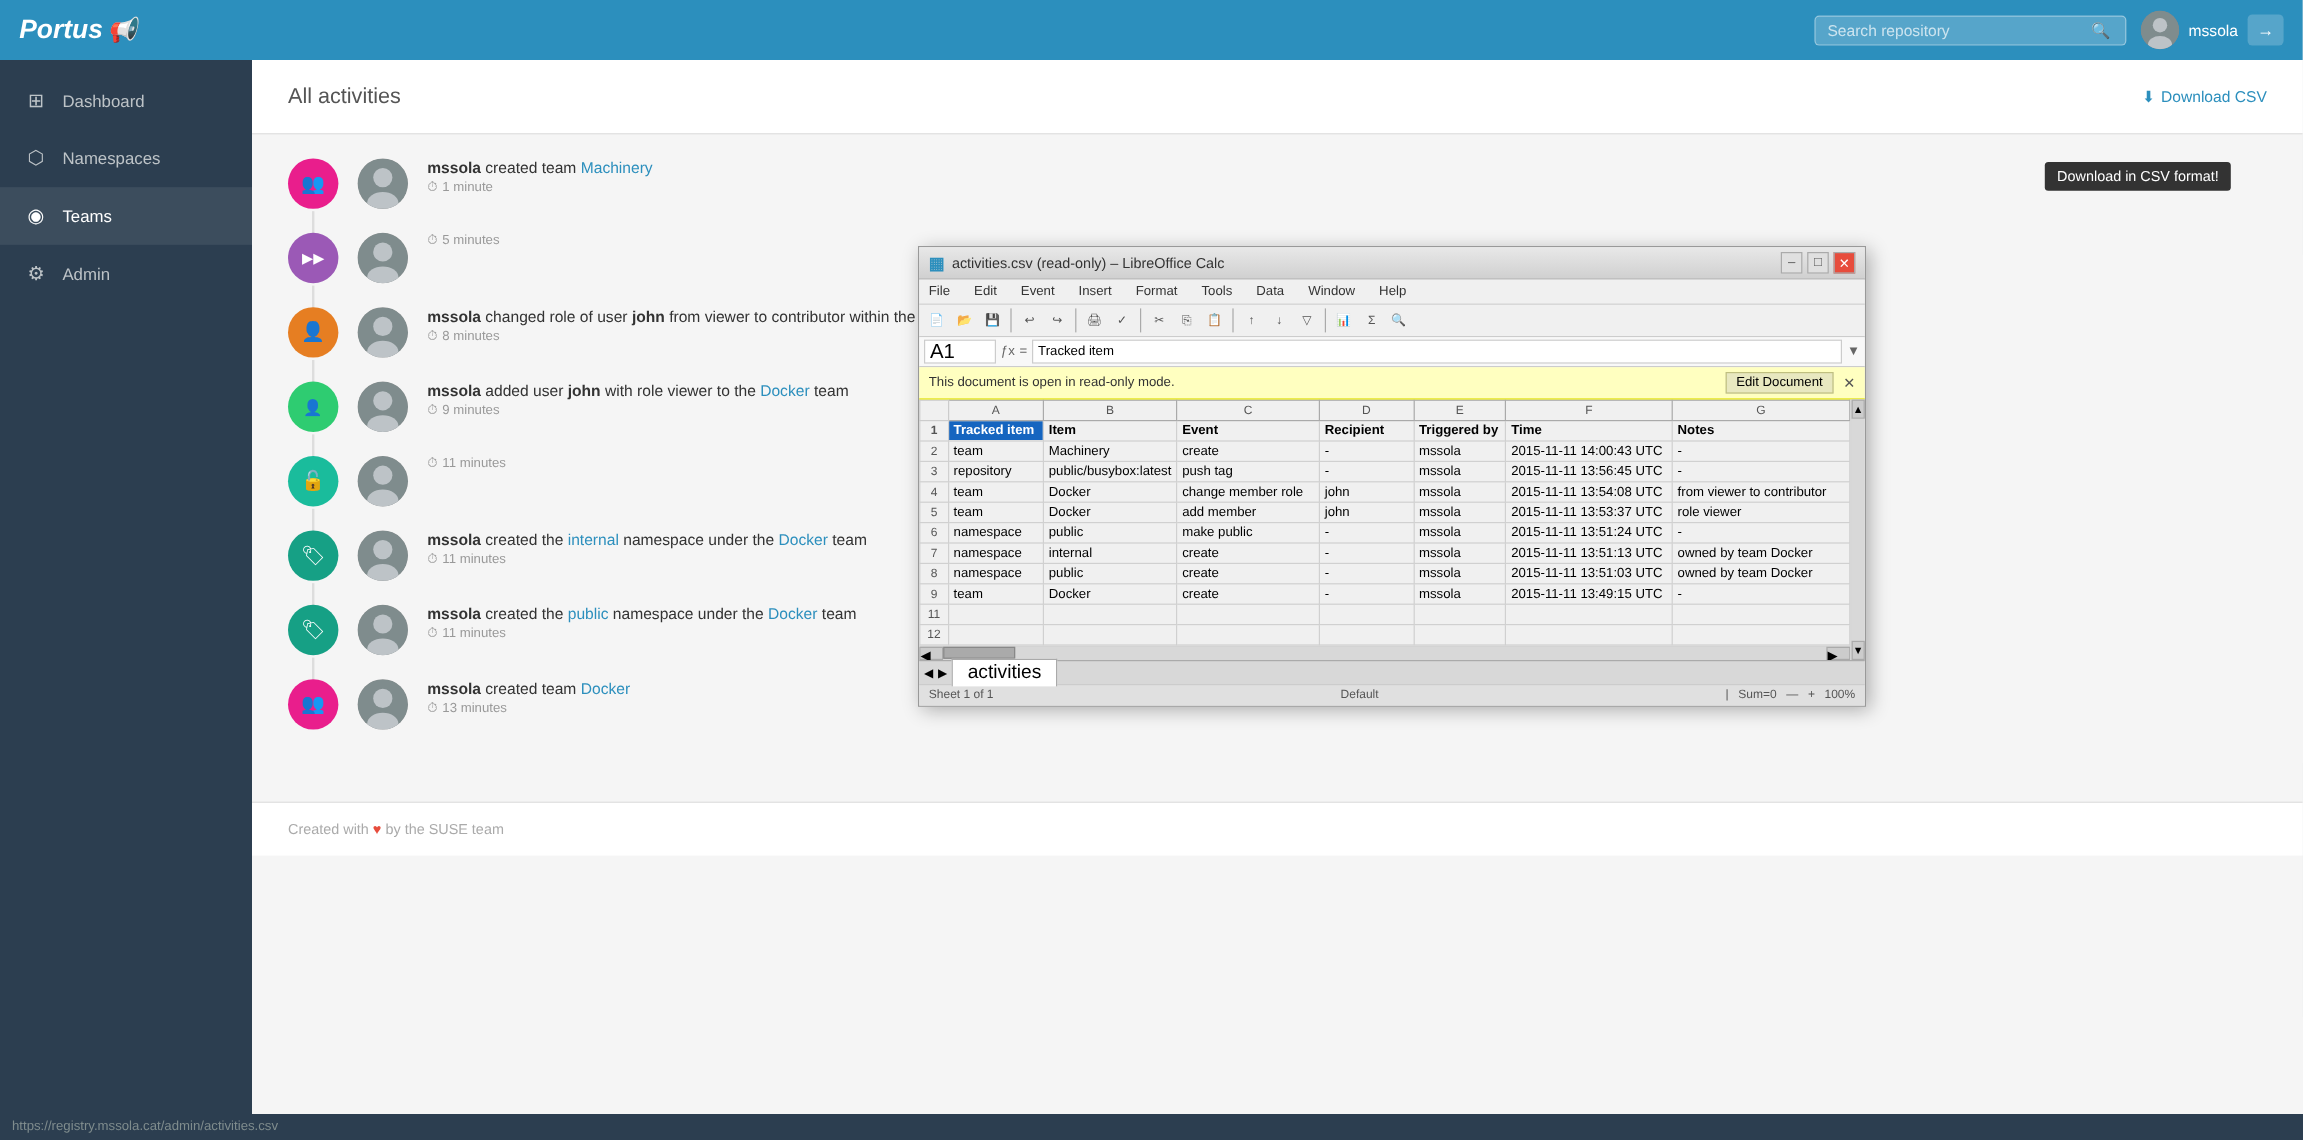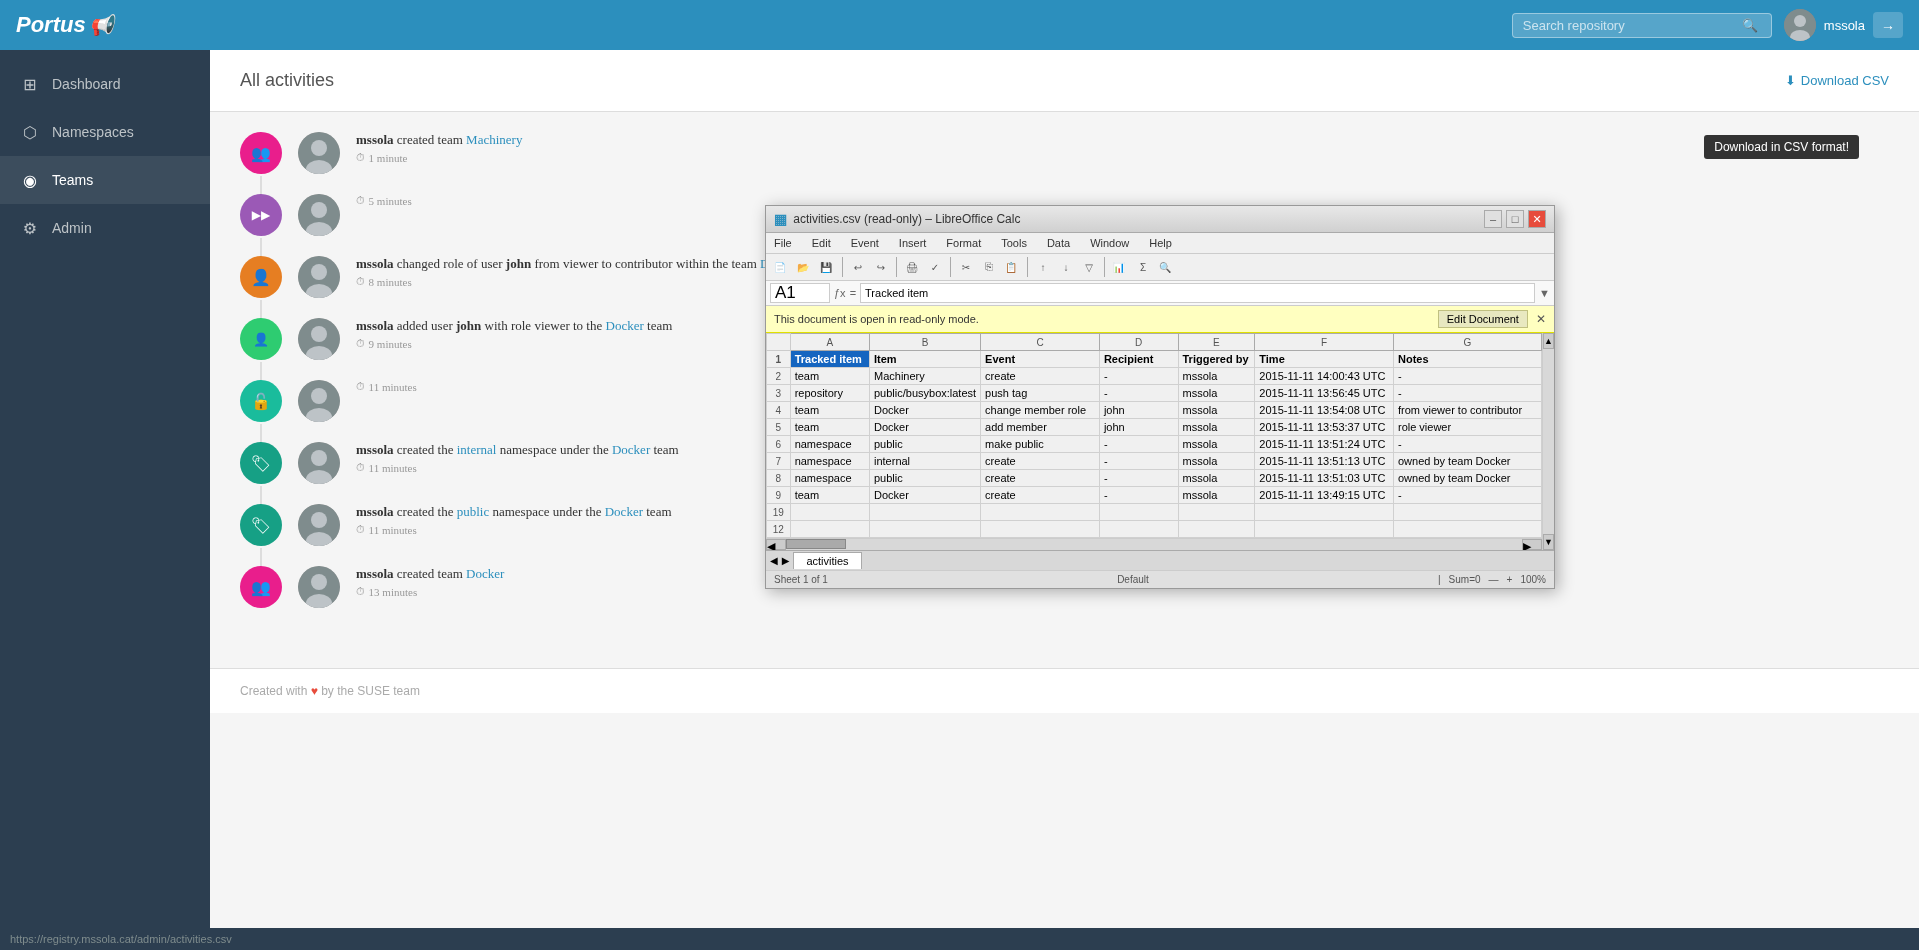--- a/index.html
+++ b/index.html
@@ -203,21 +203,20 @@
       overflow: hidden;
       flex-shrink: 0;
       background: #aaa;
       display: flex;
       align-items: center;
       justify-content: center;
     }
     .activity-avatar svg { width: 42px; height: 42px; }
     .activity-text {
       flex: 1;
-      font-family: Liberation Serif, serif;
     }
     .activity-text p {
       font-size: 13px;
       color: #333;
       margin-bottom: 3px;
     }
     .activity-text a, .link { color: #2c8fbd; text-decoration: none; }
     .activity-time {
       font-size: 11px;
       color: #999;
@@ -398,21 +397,21 @@
       background: #d8d8d8;
       border-top: 1px solid #aaa;
       display: flex;
       align-items: center;
       height: 20px;
       padding: 0 4px;
       gap: 4px;
     }
     .calc-tab {
       padding: 2px 12px;
-      font-size: 11px;
+      font-size: 16px;
       background: white;
       border: 1px solid #aaa;
       border-bottom: none;
       cursor: pointer;
     }
     .calc-statusbar {
       background: #e0e0e0;
       border-top: 1px solid #ccc;
       height: 18px;
       display: flex;
@@ -791,21 +790,21 @@
               <td class="row-num-cell">9</td>
               <td class="col-a">team</td>
               <td class="col-b">Docker</td>
               <td class="col-c">create</td>
               <td class="col-d">-</td>
               <td class="col-e">mssola</td>
               <td class="col-f">2015-11-11 13:49:15 UTC</td>
               <td class="col-g">-</td>
             </tr>
             <tr>
-              <td class="row-num-cell">19</td>
+              <td class="row-num-cell">11</td>
               <td class="col-a"></td>
               <td class="col-b"></td>
               <td class="col-c"></td>
               <td class="col-d"></td>
               <td class="col-e"></td>
               <td class="col-f"></td>
               <td class="col-g"></td>
             </tr>
             <tr>
               <td class="row-num-cell">12</td>

